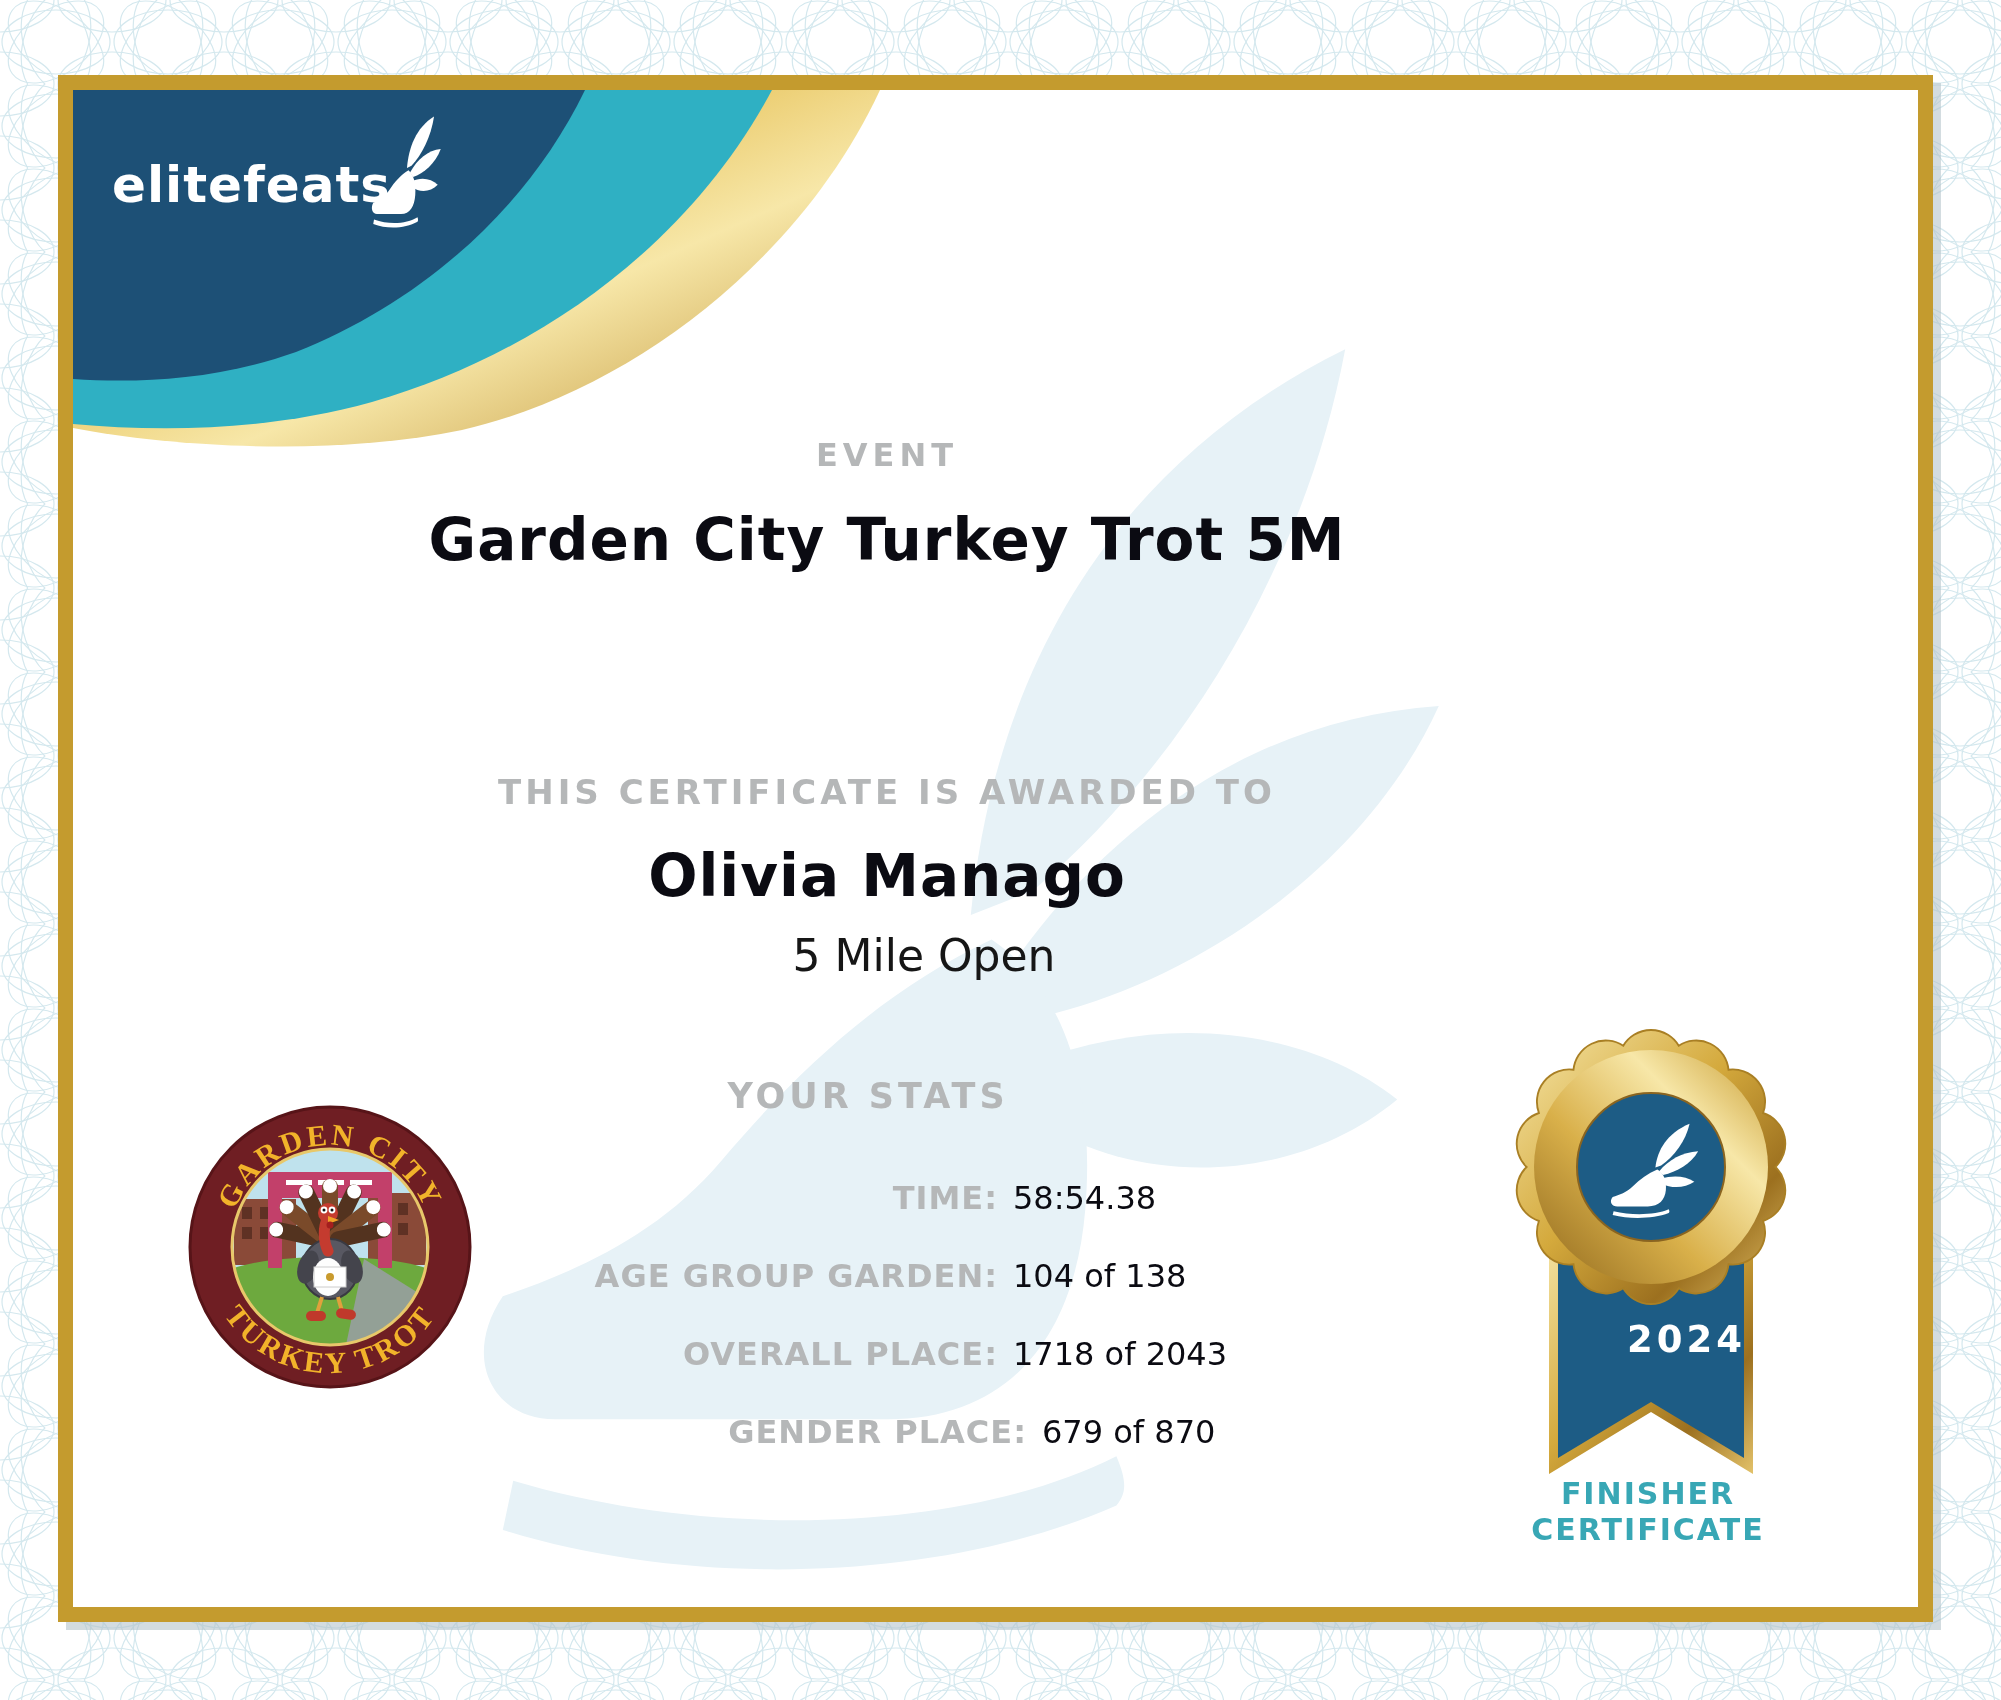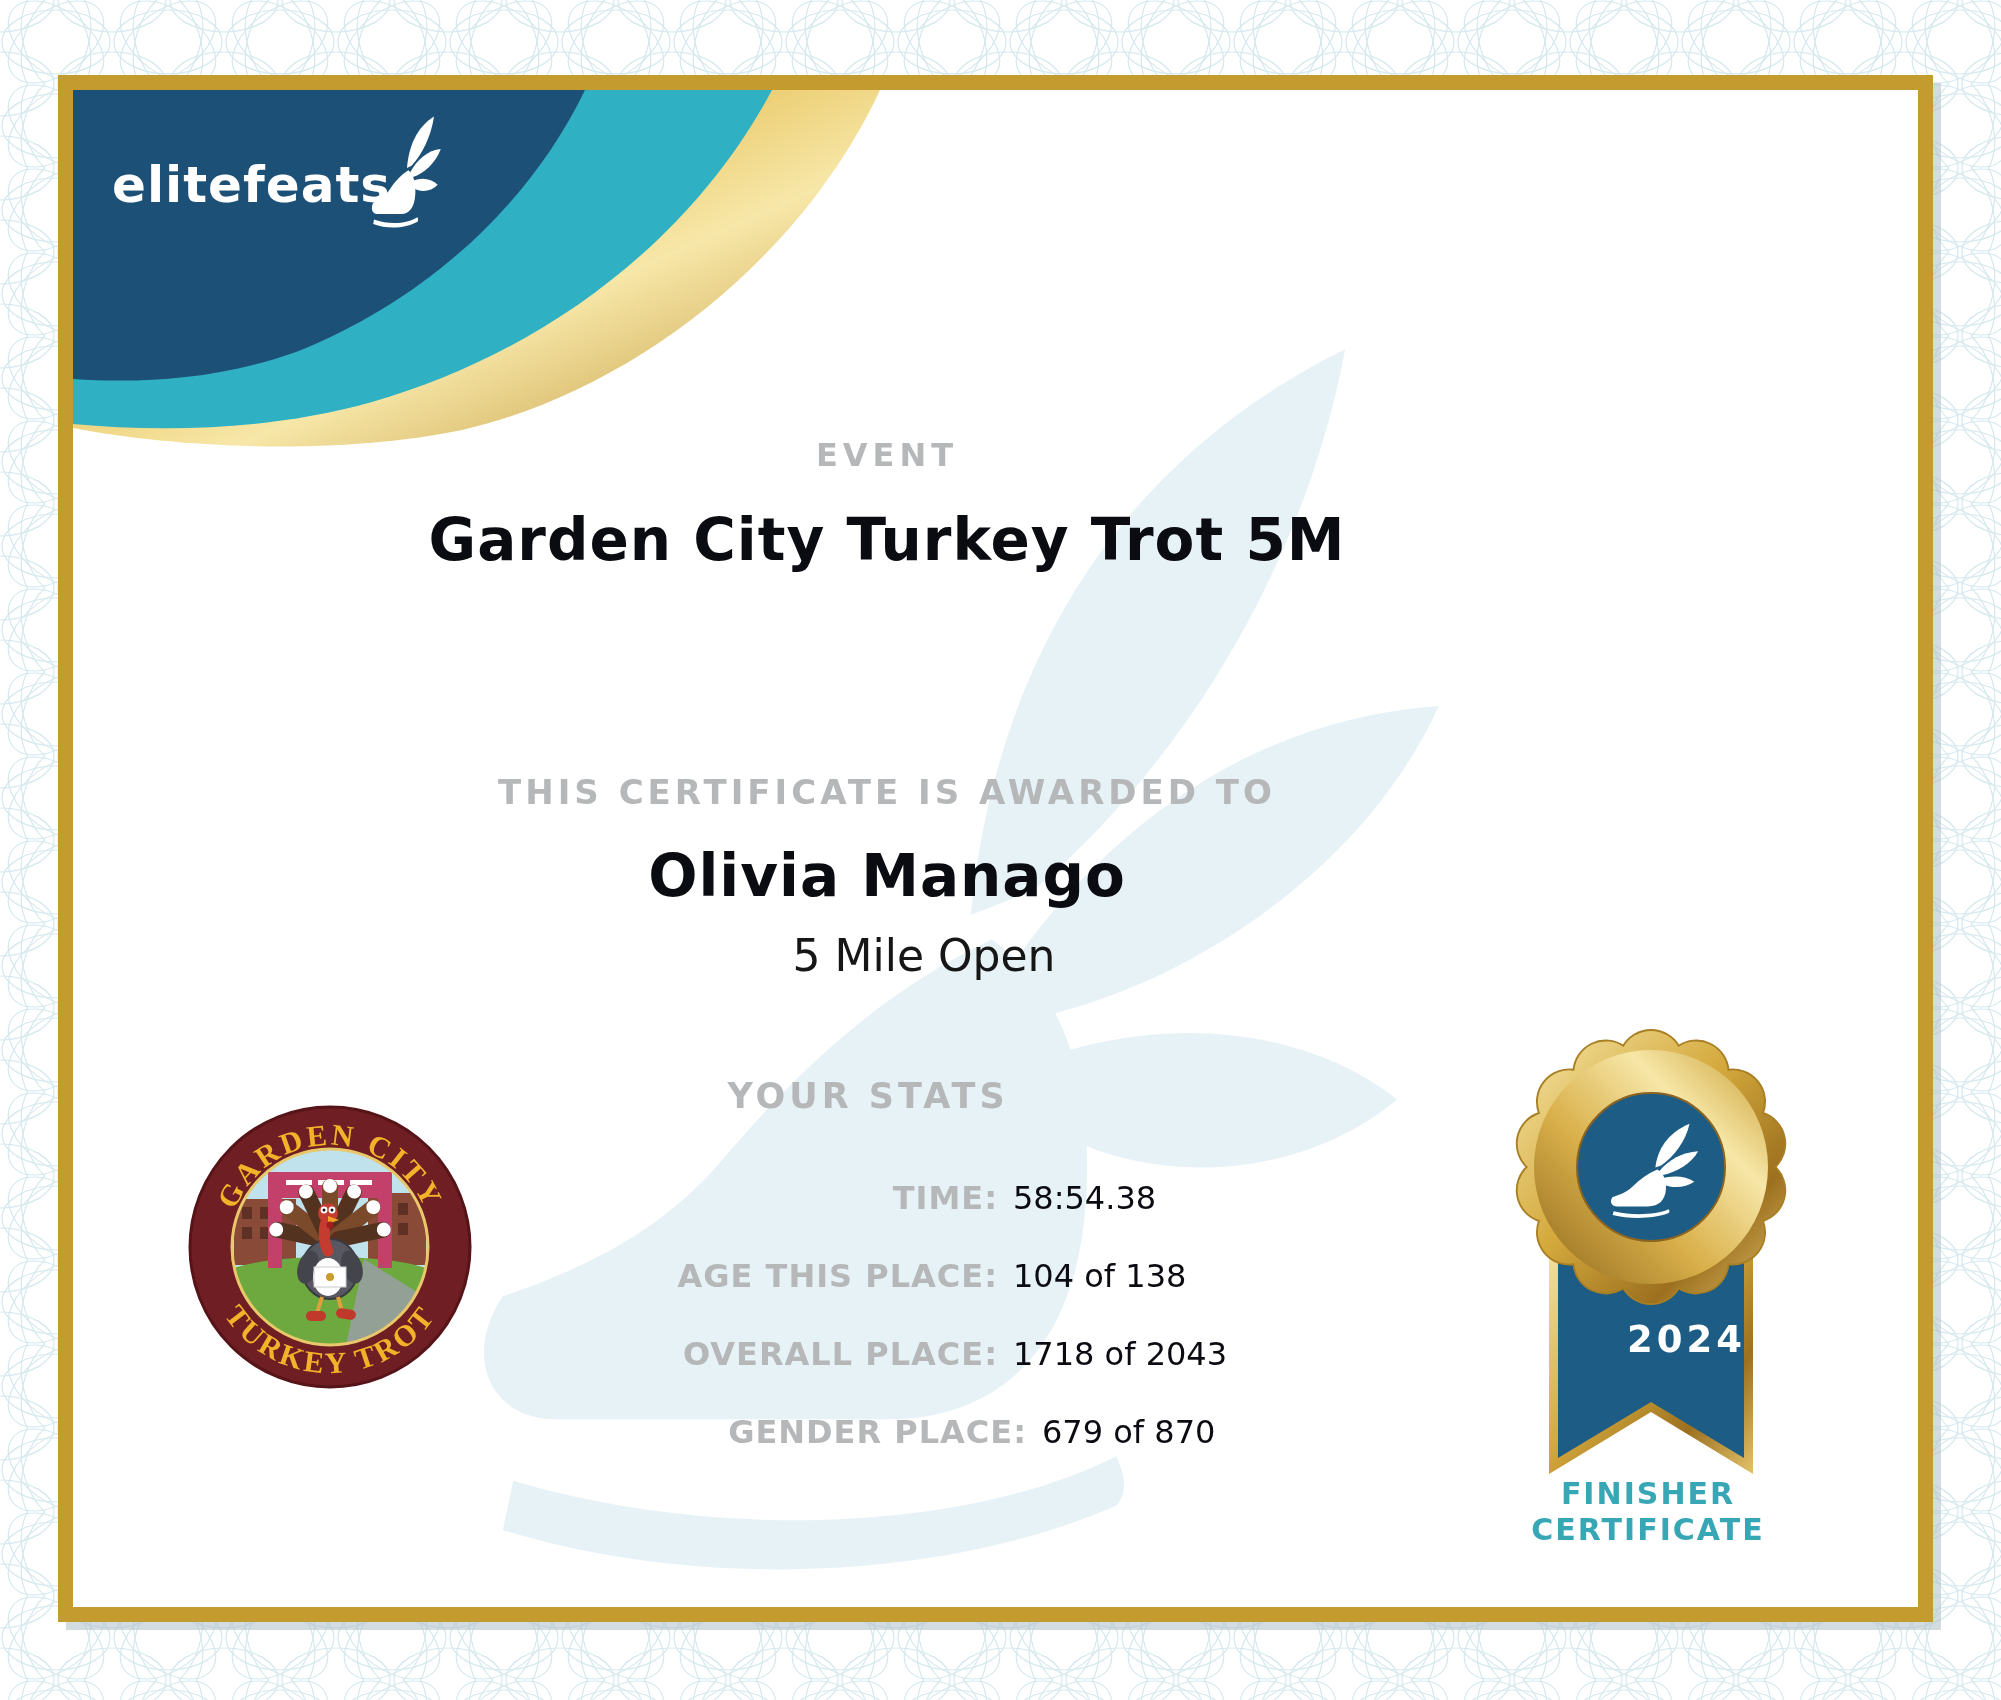--- a/index.html
+++ b/index.html
@@ -216,21 +216,21 @@
 
   <div class="abs center-col recipient-name">Olivia Manago</div>
 
   <div class="abs center-col division">5 Mile Open</div>
 
   <div class="abs label-gray stats-heading">YOUR STATS</div>
 
   <div class="abs label-gray stat-label row0">TIME:</div>
   <div class="abs stat-value row0">58:54.38</div>
 
-  <div class="abs label-gray stat-label row1">AGE THIS PLACE:</div>
+  <div class="abs label-gray stat-label row1">AGE GROUP GARDEN:</div>
   <div class="abs stat-value row1">104 of 138</div>
 
   <div class="abs label-gray stat-label row2">OVERALL PLACE:</div>
   <div class="abs stat-value row2">1718 of 2043</div>
 
   <div class="abs label-gray stat-label row3">GENDER PLACE:</div>
   <div class="abs stat-value row3">679 of 870</div>
 
   <div class="abs badge-year">2024</div>
 

